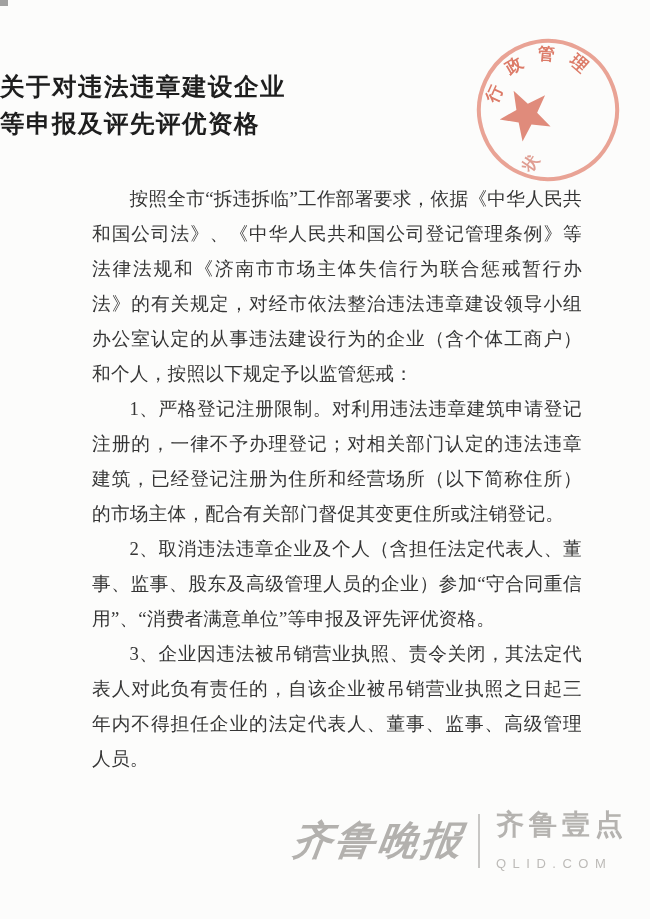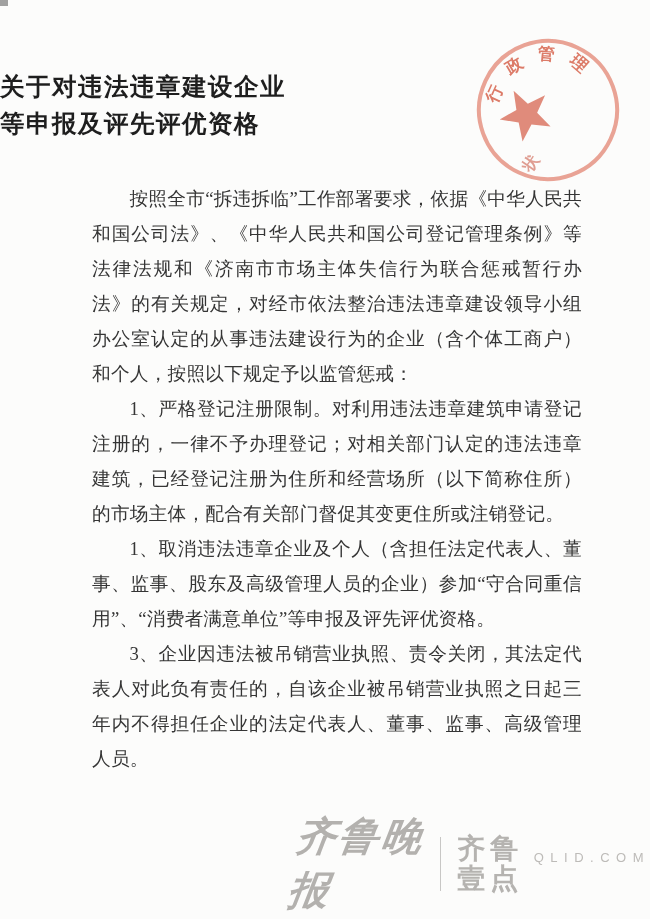--- a/index.html
+++ b/index.html
@@ -40,21 +40,21 @@
   .calligraphy {
     font-size:40px; color:#b3b1ae; font-style:italic;
     letter-spacing:3px; line-height:54px;
     transform:skewX(-8deg);
     font-weight:bold;
   }
   .footer-divider {
     width:2px; height:54px; background:#c8c7c5;
     margin:0 16px 0 14px;
   }
-  .brand { display:flex; flex-direction:row; align-items:flex-start; }
+  .brand { display:flex; flex-direction:column; align-items:flex-start; }
   .brand-name {
     font-family:"Liberation Sans", sans-serif;
     font-size:28px; font-weight:bold; color:#b5b3b0;
     letter-spacing:5px; line-height:30px;
   }
   .brand-domain {
     font-family:"Liberation Sans", sans-serif;
     font-size:13px; color:#bdbbb8; letter-spacing:6.5px;
     margin-top:16px;
   }
@@ -79,21 +79,21 @@
         <textPath href="#sealArc" startOffset="23">行政管理</textPath>
       </text>
       <polygon points="0,-27 6.47,-8.9 25.68,-8.34 10.46,3.4 15.87,21.84 0,11 -15.87,21.84 -10.46,3.4 -25.68,-8.34 -6.47,-8.9" transform="translate(66,80) rotate(-8)" fill="#d6604a" opacity="0.72"></polygon>
       <text x="50" y="136" font-size="16" fill="#c8503c" opacity="0.55" font-weight="bold" transform="rotate(-35 50 136)">状</text>
     </g>
   </svg>
 
   <div class="body-text">
     <p>按照全市“拆违拆临”工作部署要求，依据《中华人民共和国公司法》、《中华人民共和国公司登记管理条例》等法律法规和《济南市市场主体失信行为联合惩戒暂行办法》的有关规定，对经市依法整治违法违章建设领导小组办公室认定的从事违法建设行为的企业（含个体工商户）和个人，按照以下规定予以监管惩戒：</p>
     <p>1、严格登记注册限制。对利用违法违章建筑申请登记注册的，一律不予办理登记；对相关部门认定的违法违章建筑，已经登记注册为住所和经营场所（以下简称住所）的市场主体，配合有关部门督促其变更住所或注销登记。</p>
-    <p>1、取消违法违章企业及个人（含担任法定代表人、董事、监事、股东及高级管理人员的企业）参加“守合同重信用”、“消费者满意单位”等申报及评先评优资格。</p>
+    <p>2、取消违法违章企业及个人（含担任法定代表人、董事、监事、股东及高级管理人员的企业）参加“守合同重信用”、“消费者满意单位”等申报及评先评优资格。</p>
     <p>3、企业因违法被吊销营业执照、责令关闭，其法定代表人对此负有责任的，自该企业被吊销营业执照之日起三年内不得担任企业的法定代表人、董事、监事、高级管理人员。</p>
   </div>
 
   <div class="footer">
     <div class="calligraphy">齐鲁晚报</div>
     <div class="footer-divider"></div>
     <div class="brand">
       <div class="brand-name">齐鲁壹点</div>
       <div class="brand-domain">QLID.COM</div>
     </div>

